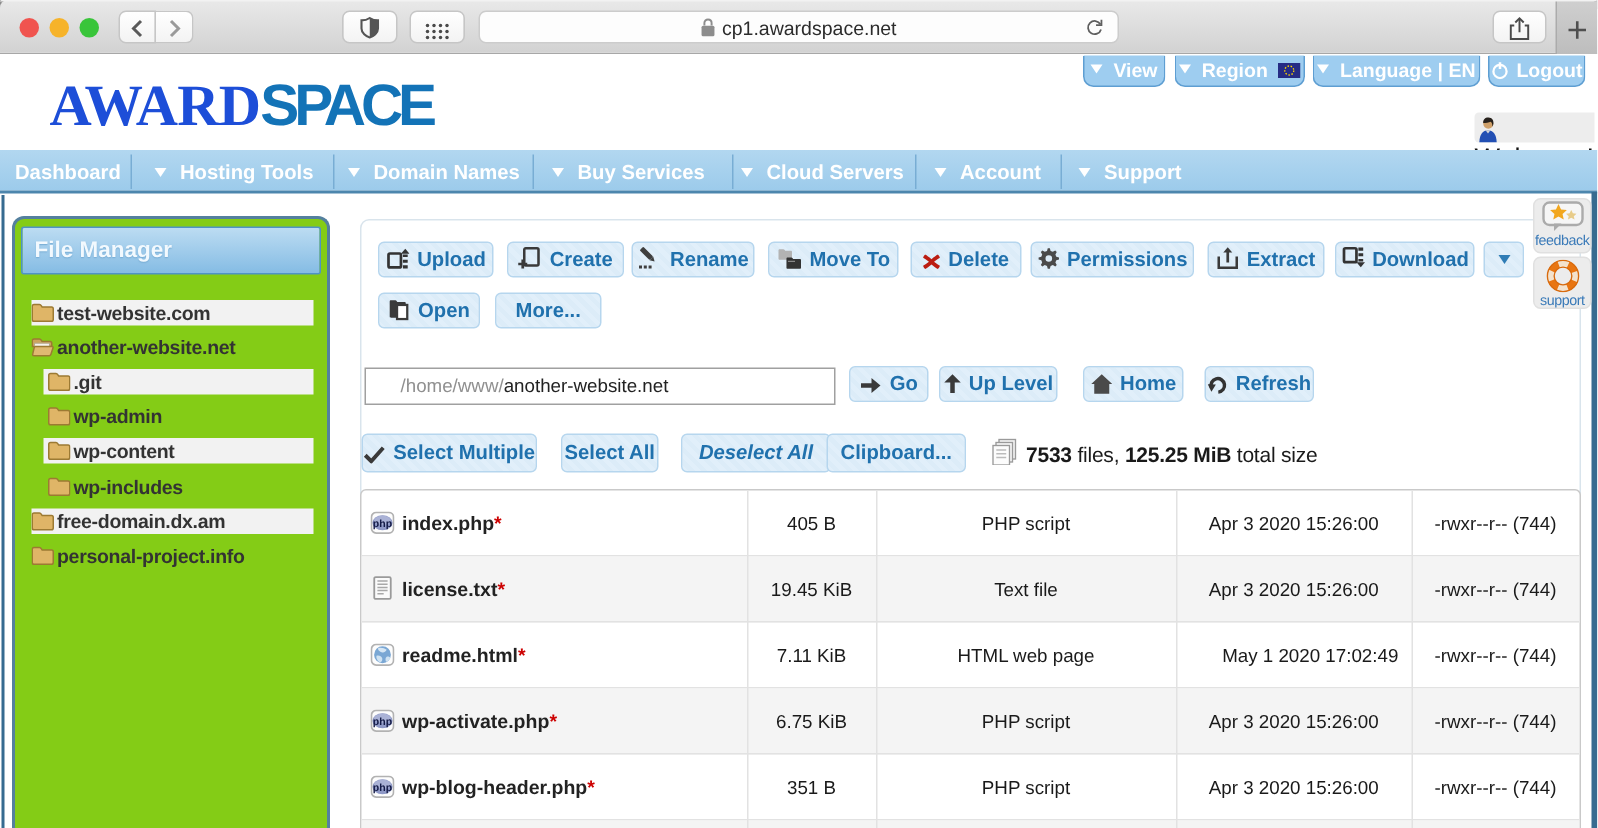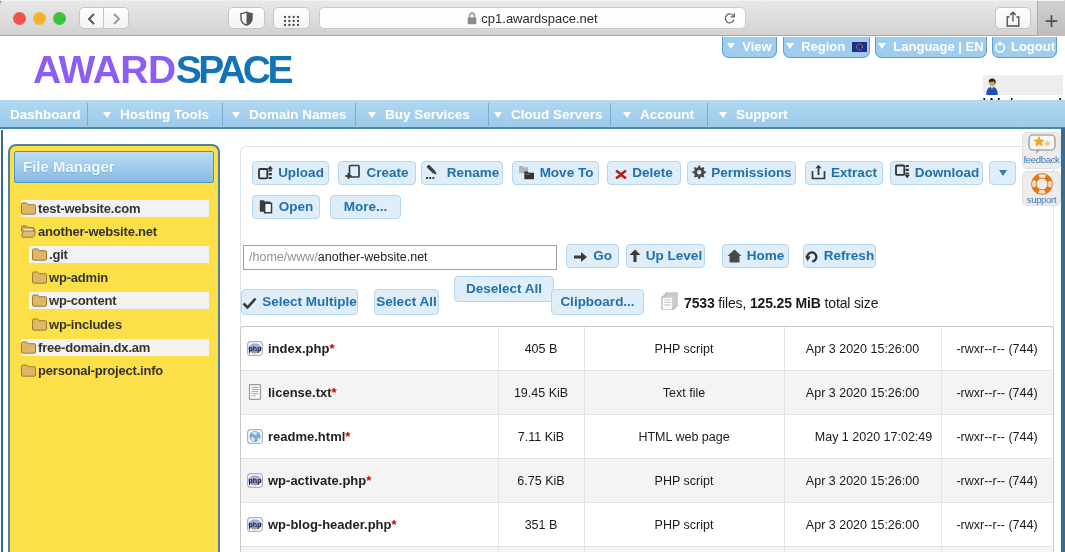--- a/index.html
+++ b/index.html
@@ -19,63 +19,63 @@
   #addr { position:absolute; left:319px; top:7px; width:427px; height:22px;
     background:#fdfdfd; border:1px solid #cccccc; border-radius:5px;
     font-size:13px; color:#2c2c2c; text-align:center; line-height:21px; }
   #newtab { position:absolute; left:1037px; top:1px; width:28px; height:35px;
     background:linear-gradient(#cfcfcf,#bdbdbd); border-left:1px solid #ababab;
     color:#4f4f4f; font-size:24px; font-weight:300; text-align:center; line-height:40px; }
 
   
   #logo { position:absolute; left:33px; top:48px; font-size:39px; font-weight:bold;
     letter-spacing:-0.5px; }
-  #logo .red { color:#8b5cf6; } #logo .blue { color:#1373b7; letter-spacing:-3.4px; }
+  #logo .red { color:#1d4ed8;font-family:Liberation Serif, serif; } #logo .blue { color:#1373b7; letter-spacing:-3.4px; }
 
   .toptab { position:absolute; top:37px; height:21px; background:#9ecdf0;
     border:1px solid #5e9ed2; border-top:none; border-radius:0 0 7px 7px;
     color:#fff; font-size:13px; font-weight:bold; text-align:center; line-height:19px; }
   .toptab .tri { display:inline-block; width:0; height:0; border-left:4px solid transparent;
     border-right:4px solid transparent; border-top:6px solid #fff; vertical-align:2px; margin-right:7px; }
   #welcome { position:absolute; left:983px; top:75px; width:80px; height:20px;
     background:#ededed; border-radius:3px 0 0 3px; font-size:18px; color:#111; line-height:20px; }
 
   
   #nav { position:absolute; left:0; top:100px; width:1065px; height:29px;
     background:linear-gradient(#b2d7f0,#9ccbeb); border-bottom:2px solid #4d86ad; }
   .nav-item { position:absolute; top:0; height:29px; line-height:29px; color:#fff;
     font-size:13.5px; font-weight:bold; white-space:nowrap; }
   .nav-sep { position:absolute; top:3px; width:1px; height:23px; background:#78add4; }
   .nav-tri { display:inline-block; width:0; height:0; border-left:4px solid transparent;
     border-right:4px solid transparent; border-top:6px solid #fff; vertical-align:1px; margin-right:9px; }
 
   
   #side { position:absolute; left:8px; top:144px; width:212px; height:408px;
-    background:#fde047; border:2px solid #54809e; border-radius:8px 8px 0 0; border-bottom:none; }
+    background:#84cc16; border:2px solid #54809e; border-radius:8px 8px 0 0; border-bottom:none; }
   #side-head { position:absolute; left:4px; top:5px; width:200px; height:32px;
     background:linear-gradient(#bcdcf2,#85bce4); border:1px solid #4f93c5; border-radius:2px;
     color:#f2f9fe; font-size:15px; font-weight:bold; line-height:30px; padding-left:8px;
     text-shadow:0 1px 1px #74aad2; }
   .srow { position:absolute; height:17px; font-size:13px; font-weight:bold; color:#333;
     line-height:17px; white-space:nowrap; letter-spacing:-0.2px; }
   .srow svg { position:absolute; left:0; top:2px; }
   .srow .lbl { position:absolute; left:17px; top:0; }
 
   
   #main { position:absolute; left:240px; top:146px; width:814px; height:406px;
     background:#fff; border:1px solid #d9e4ec; border-bottom:none; border-radius:6px 6px 0 0; }
 
   .btn { position:absolute; height:24px;
     background:repeating-linear-gradient(45deg, #e1effa 0 3px, #dcecf8 3px 6px);
     border:1px solid #b6d6ee; border-radius:4px; color:#2071ad; font-size:13.5px;
     font-weight:bold; text-align:center; line-height:21px; white-space:nowrap; }
   .btn svg { vertical-align:-3px; margin-right:5px; }
 
   #path-input { position:absolute; left:243px; top:245px; width:314px; height:25px;
-    background:#fff; border:1px solid #a0a0a0; font-size:12.5px; line-height:23px; padding-left:5px; }
+    background:#fff; border:1px solid #a0a0a0; font-size:12.5px; line-height:23px; padding-left:23px; }
   #path-input .g1 { color:#909090; } #path-input .g2 { color:#222; }
 
   #count { position:absolute; left:684px; top:295px; font-size:14px; letter-spacing:-0.15px; color:#1a1a1a; }
 
   
   #tbl { position:absolute; left:240px; top:326px; width:814px; height:226px;
     border:1px solid #c9c9c9; border-radius:4px 4px 0 0; border-bottom:none; background:#fff; overflow:hidden; }
   .trow { position:absolute; left:0; width:100%; height:44px; border-bottom:1px solid #e2e2e2; }
   .trow.alt { background:#f4f4f4; }
   .tc { position:absolute; top:0; height:44px; line-height:44px; font-size:12.5px; color:#1a1a1a;
@@ -334,21 +334,21 @@
     <svg width="14" height="13" viewBox="0 0 14 13">
         <path d="M2.6 8.4 A4.5 4.5 0 1 1 7.2 11.4" fill="none" stroke="#333" stroke-width="2.3"></path>
         <path d="M0.2 6.2 L5.6 6.4 L2.6 11.2 Z" fill="#333"></path>
       </svg>Refresh</div>
 
   <div class="btn" style="left:241px; top:289px; width:117px; height:26px; line-height:23px;">
     <svg width="15" height="12" viewBox="0 0 15 12">
         <path d="M1.5 6.5 L5.5 10.5 L13.5 1.5" fill="none" stroke="#3a3a3a" stroke-width="2.6"></path>
       </svg>Select Multiple</div>
   <div class="btn" style="left:374px; top:289px; width:65px; height:26px; line-height:23px;">Select All</div>
-  <div class="btn" style="left:454px; top:276px; width:100px; height:26px; line-height:23px;">Deselect All</div>
+  <div class="btn" style="left:454px; top:289px; width:100px; height:26px; line-height:23px;font-style:italic;">Deselect All</div>
   <div class="btn" style="left:551px; top:289px; width:93px; height:26px; line-height:23px;">Clipboard...</div>
   <svg width="20" height="18" viewBox="0 0 20 18" style="position:absolute; left:660px; top:292px;">
     <rect x="6" y="1" width="11" height="13" fill="#f2f2f2" stroke="#9a9a9a" stroke-width="0.9"></rect>
     <rect x="4" y="3" width="11" height="13" fill="#f7f7f7" stroke="#9a9a9a" stroke-width="0.9"></rect>
     <rect x="2" y="5" width="11" height="13" fill="#fcfcfc" stroke="#9a9a9a" stroke-width="0.9"></rect>
     <path d="M4.2 8 L10.8 8 M4.2 10.5 L10.8 10.5 M4.2 13 L10.8 13" stroke="#bbb" stroke-width="0.9"></path>
   </svg>
   <div id="count"><b>7533</b> files, <b>125.25 MiB</b> total size</div>
 
   <div id="tbl">

